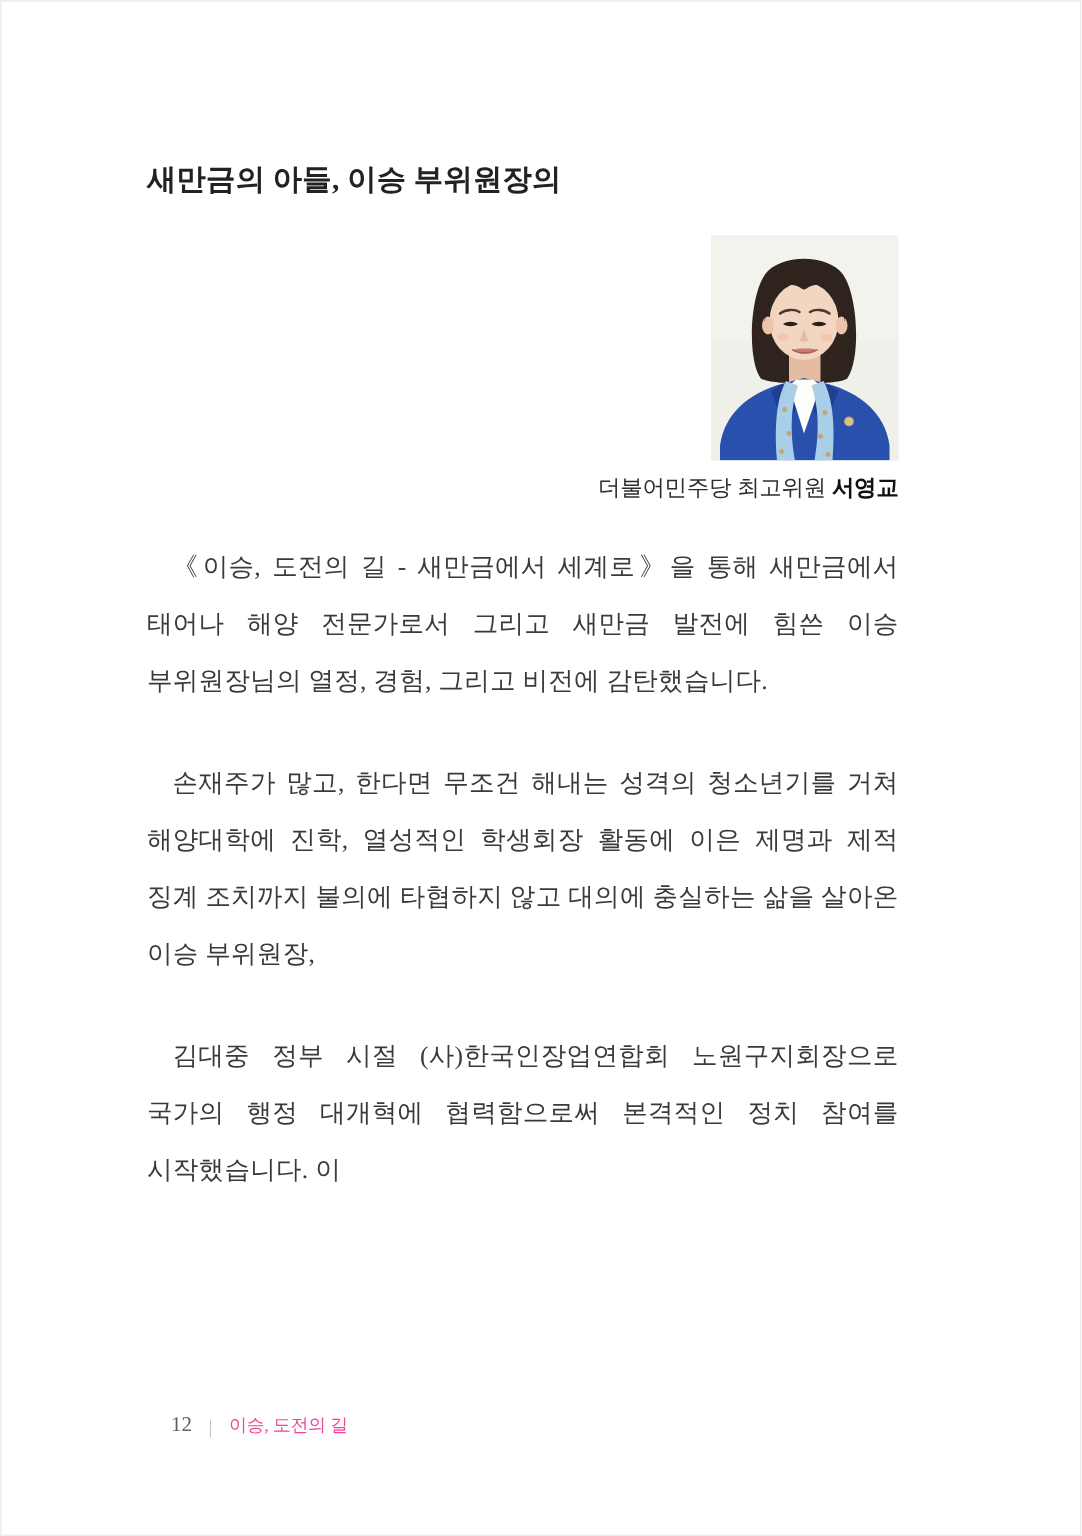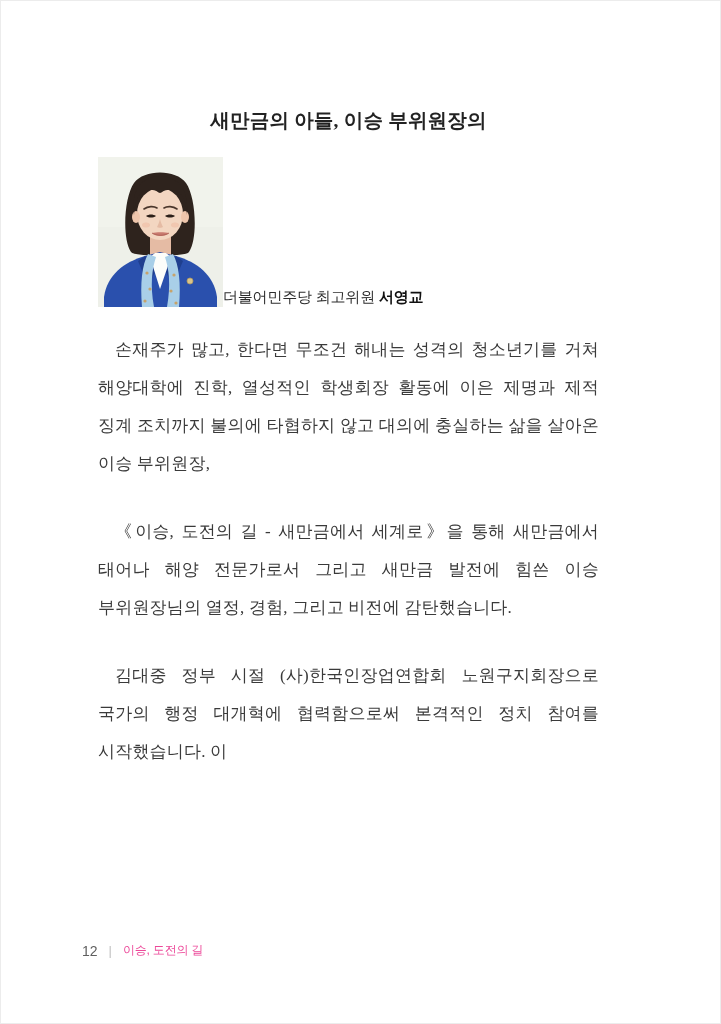--- a/index.html
+++ b/index.html
@@ -18,31 +18,31 @@
     font-family: "Liberation Serif", "DejaVu Serif", serif;
   }
   .content-col {
     position: absolute;
     left: 97px;
     width: 501px;
     top: 0;
   }
   .book-title {
     margin-top: 98px;
-    text-align: center;
+    text-align: left;
     font-size: 19.5px;
     line-height: 44px;
     font-weight: 700;
     color: #222222;
     letter-spacing: 0.2px;
   }
   .photo-block {
     margin-top: 14px;
     display: flex;
-    flex-direction: row;
+    flex-direction: column;
     align-items: flex-end;
   }
   .photo-frame {
     width: 125px;
     height: 150px;
     overflow: hidden;
     background: #eef0e9;
   }
   .photo-frame svg { display: block; }
   .photo-caption {
@@ -64,25 +64,25 @@
     font-size: 17px;
     line-height: 38px;
     color: #3a3a3a;
     text-align: justify;
     text-indent: 17px;
     letter-spacing: 0.2px;
     word-break: keep-all;
   }
   .page-footer {
     position: absolute;
-    left: 81px;
+    left: 113px;
     top: 941px;
     display: flex;
     align-items: center;
-    font-family: Liberation Sans, sans-serif;
+    font-family: Liberation Serif, serif;
   }
   .footer-page-number {
     font-size: 14px;
     color: #5f5f5f;
   }
   .footer-separator {
     margin: 0 11px;
     font-size: 13px;
     color: #c0c0c0;
   }
@@ -153,22 +153,22 @@
           <ellipse cx="48" cy="68" rx="4" ry="2.5" fill="#efc0a8" opacity="0.7"></ellipse>
           <ellipse cx="77" cy="68" rx="4" ry="2.5" fill="#efc0a8" opacity="0.7"></ellipse>
         </svg>
       </div>
       <div class="photo-caption">
         <span>더불어민주당 최고위원 </span><span class="caption-name">서영교</span>
       </div>
     </div>
 
     <div class="body-text">
+        <p>《이승, 도전의 길 - 새만금에서 세계로》을 통해 새만금에서 태어나 해양 전문가로서 그리고 새만금 발전에 힘쓴 이승 부위원장님의 열정, 경험, 그리고 비전에 감탄했습니다.</p>
         <p>손재주가 많고, 한다면 무조건 해내는 성격의 청소년기를 거쳐 해양대학에 진학, 열성적인 학생회장 활동에 이은 제명과 제적 징계 조치까지 불의에 타협하지 않고 대의에 충실하는 삶을 살아온 이승 부위원장,</p>
-        <p>《이승, 도전의 길 - 새만금에서 세계로》을 통해 새만금에서 태어나 해양 전문가로서 그리고 새만금 발전에 힘쓴 이승 부위원장님의 열정, 경험, 그리고 비전에 감탄했습니다.</p>
         <p>김대중 정부 시절 (사)한국인장업연합회 노원구지회장으로 국가의 행정 대개혁에 협력함으로써 본격적인 정치 참여를 시작했습니다. 이</p>
       </div>
 
   </div>
 
   <div class="page-footer">
     <span class="footer-page-number">12</span>
     <span class="footer-separator">|</span>
     <span class="footer-book-title">이승, 도전의 길</span>
   </div>

